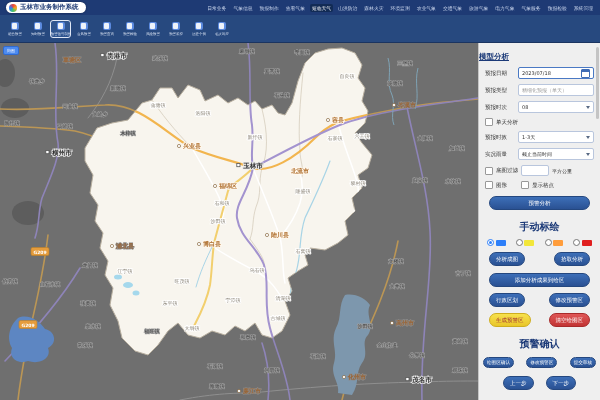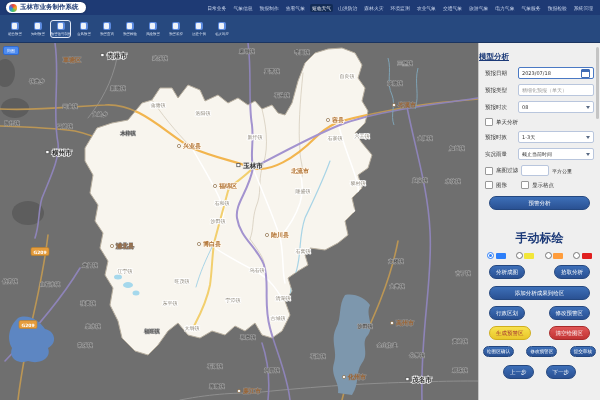--- a/index.html
+++ b/index.html
@@ -44,21 +44,21 @@
   .cal::before{content:"";position:absolute;top:.5px;left:0;right:0;height:2px;background:#3f6cb5;}
   .cb{width:6px;height:6px;background:#fff;border:1px solid #999;border-radius:1px;flex-shrink:0;cursor:pointer;}
   .cb-label{font-size:5.5px;color:#333;white-space:nowrap;}
   .mini-input{width:26px;height:9px;background:#fff;border:1px solid #b9c6dd;border-radius:2px;}
   .unit{font-size:5px;color:#333;white-space:nowrap;}
   .btn{background:linear-gradient(#3d6fb8,#2a5193);color:#fff;font-size:5.5px;border-radius:7px;padding:2.5px 6px;text-align:center;border:1px solid #24477f;cursor:pointer;white-space:nowrap;}
   .btn.full{margin:7px 10px 0 10px;}
   .btn.small{font-size:4.6px;padding:2px 3px;border-radius:6px;}
   .btn-yellow{background:linear-gradient(#f7e14d,#e9c62a);color:#a23333;border-color:#cfae1e;}
   .btn-red{background:linear-gradient(#e05656,#c23434);border-color:#a82a2a;}
-  .sec-title{margin-top:20px;text-align:center;font-size:12px;font-weight:bold;color:#1c3a78;}
+  .sec-title{margin-top:10px;text-align:center;font-size:10px;font-weight:bold;color:#1c3a78;}
   .color-row{display:flex;justify-content:space-between;margin:5px 8px 0 8px;}
   .color-opt{display:flex;align-items:center;gap:1.5px;cursor:pointer;}
   .radio{width:5px;height:5px;border:1px solid #777;border-radius:50%;background:#fff;position:relative;}
   .radio.sel{border-color:#2d7ff9;}
   .radio.sel::after{content:"";position:absolute;left:1px;top:1px;width:3px;height:3px;border-radius:50%;background:#2d7ff9;}
   .swatch{width:10px;height:6px;border-radius:1px;}
   .btn-row{display:flex;justify-content:space-between;margin:6px 10px 0 10px;}
   .btn-row3{display:flex;justify-content:space-between;margin:6px 4px 0 4px;gap:2px;}
   .nav-row{display:flex;justify-content:center;gap:12px;margin-top:8px;}
 </style>
@@ -390,20 +390,21 @@
 
       <div class="btn-row">
         <div class="btn">行政区划</div>
         <div class="btn">修改预警区</div>
       </div>
       <div class="btn-row">
         <div class="btn btn-yellow">生成预警区</div>
         <div class="btn btn-red">清空绘图区</div>
       </div>
 
+      <div class="sec-title">预警确认</div>
       <div class="btn-row3">
         <div class="btn small">绘图区确认</div>
         <div class="btn small">修改预警区</div>
         <div class="btn small">提交审核</div>
       </div>
       <div class="nav-row">
         <div class="btn">上一步</div>
         <div class="btn">下一步</div>
       </div>
 

